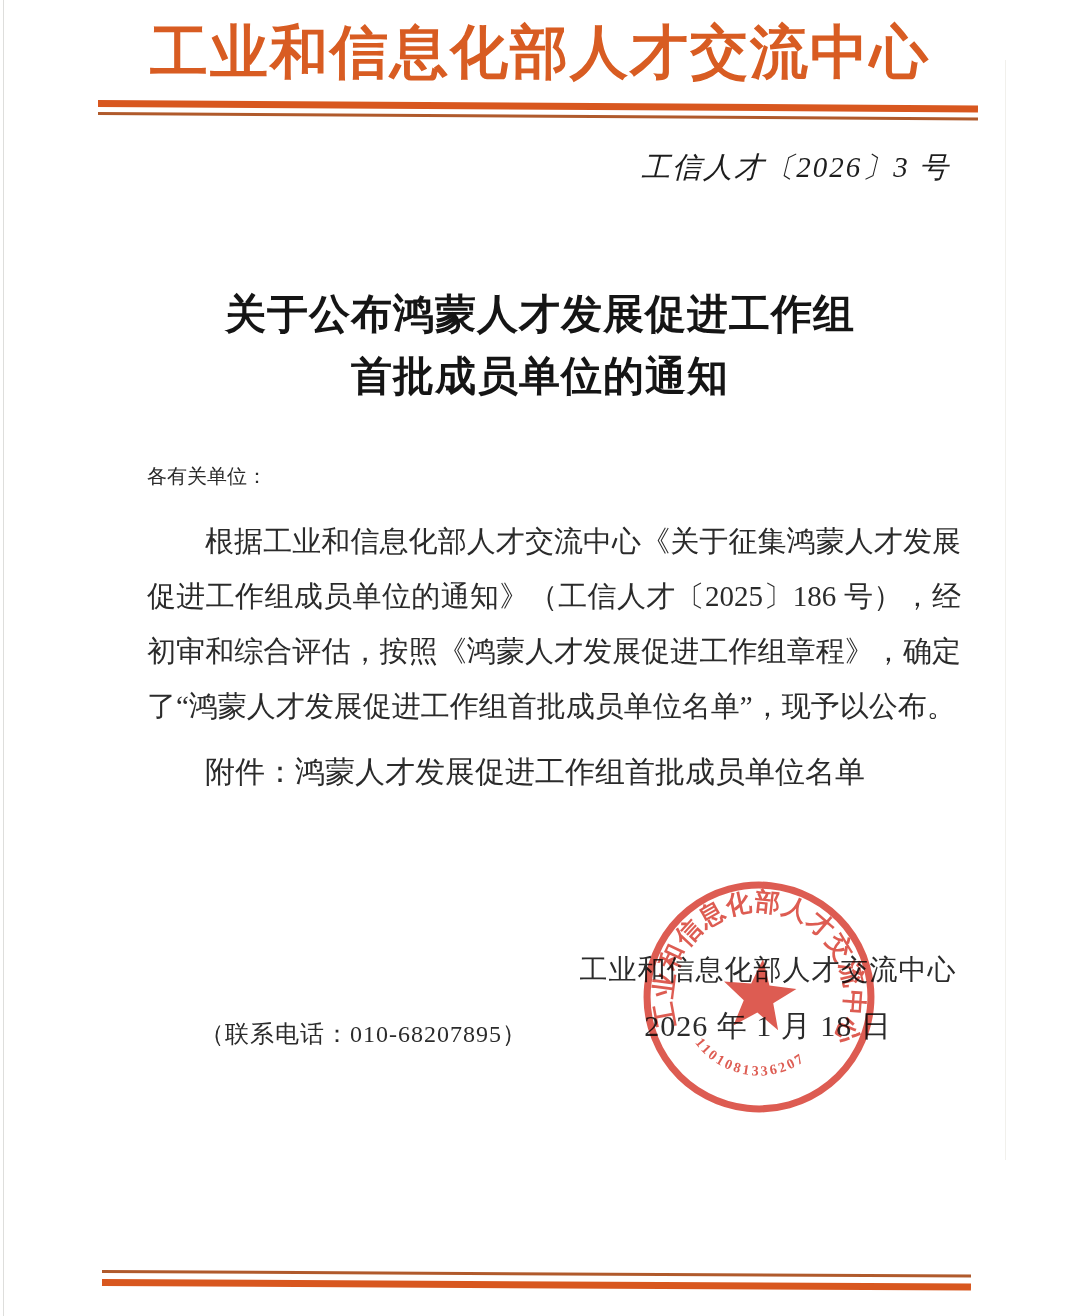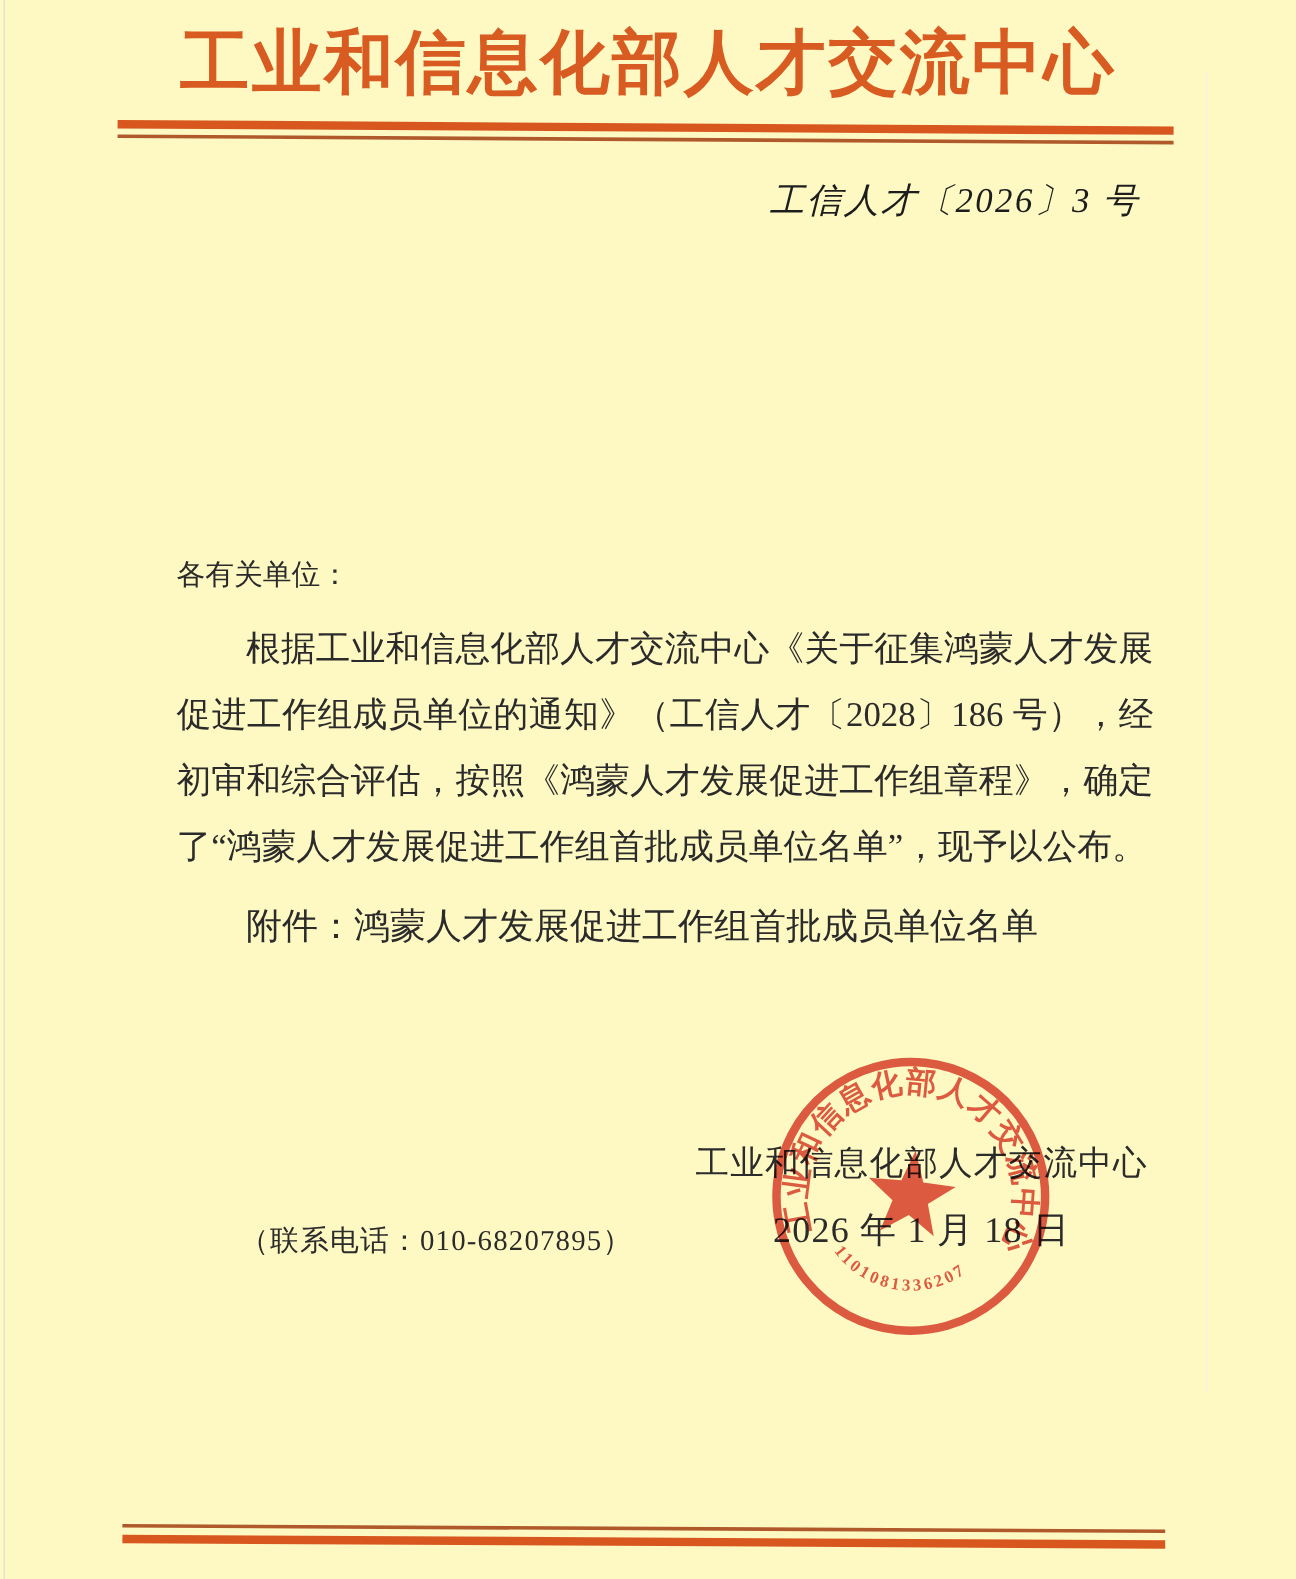--- a/index.html
+++ b/index.html
@@ -1,20 +1,20 @@
 <!DOCTYPE html>
 <html><head>
 <meta charset="utf-8">
 <style>
   html,body{margin:0;padding:0;background:#e9e9e7;}
   .page{
     position:relative;
     width:1080px;height:1316px;
     margin:0 auto;
-    background:#fef9c3;
+    background:#ffffff;
     overflow:hidden;
     font-family:"Liberation Serif","DejaVu Serif",serif;
     color:#222;
   }
   .scan-edge-left{position:absolute;left:3px;top:0;width:1px;height:100%;background:#dededc;}
   .scan-edge-right{position:absolute;left:1005px;top:60px;width:1px;height:1100px;background:#f1f0ec;}
 
   
   .org-header{
     position:absolute;top:14px;left:0;right:0;
@@ -41,21 +41,21 @@
     position:absolute;top:283px;left:0;right:0;
     text-align:center;
     font-size:41px;font-weight:bold;
     line-height:62px;
     color:#151515;
     letter-spacing:1px;
   }
 
   .salutation{
     position:absolute;top:463px;left:147px;
-    font-size:24px;color:#2b2b2b;
+    font-size:20px;color:#2b2b2b;
   }
   .body-paragraph{
     position:absolute;top:514px;left:147px;width:814px;
     font-size:29px;line-height:55px;
     color:#2b2b2b;
     text-indent:58px;
     text-align:justify;
     text-justify:inter-ideograph;
     margin:0;
   }
@@ -95,24 +95,28 @@
   <div class="scan-edge-left"></div>
   <div class="scan-edge-right"></div>
 
   <div class="org-header">工业和信息化部人才交流中心</div>
 
   <div class="rule rule-top-thick"></div>
   <div class="rule rule-top-thin"></div>
 
   <div class="doc-number">工信人才〔2026〕3 号</div>
 
+  <div class="doc-title">
+    <div>关于公布鸿蒙人才发展促进工作组</div>
+    <div>首批成员单位的通知</div>
+  </div>
 
   <div class="salutation">各有关单位：</div>
 
-  <p class="body-paragraph">根据工业和信息化部人才交流中心《关于征集鸿蒙人才发展促进工作组成员单位的通知》（工信人才〔2028〕186 号），经初审和综合评估，按照《鸿蒙人才发展促进工作组章程》，确定了“鸿蒙人才发展促进工作组首批成员单位名单”，现予以公布。</p>
+  <p class="body-paragraph">根据工业和信息化部人才交流中心《关于征集鸿蒙人才发展促进工作组成员单位的通知》（工信人才〔2025〕186 号），经初审和综合评估，按照《鸿蒙人才发展促进工作组章程》，确定了“鸿蒙人才发展促进工作组首批成员单位名单”，现予以公布。</p>
 
   <div class="attachment-line">附件：鸿蒙人才发展促进工作组首批成员单位名单</div>
 
   <div class="signature-block">
     <div class="signature-org">工业和信息化部人才交流中心</div>
     <div class="signature-date">2026 年 1 月 18 日</div>
   </div>
 
   <div class="contact-line">（联系电话：010-68207895）</div>
 

